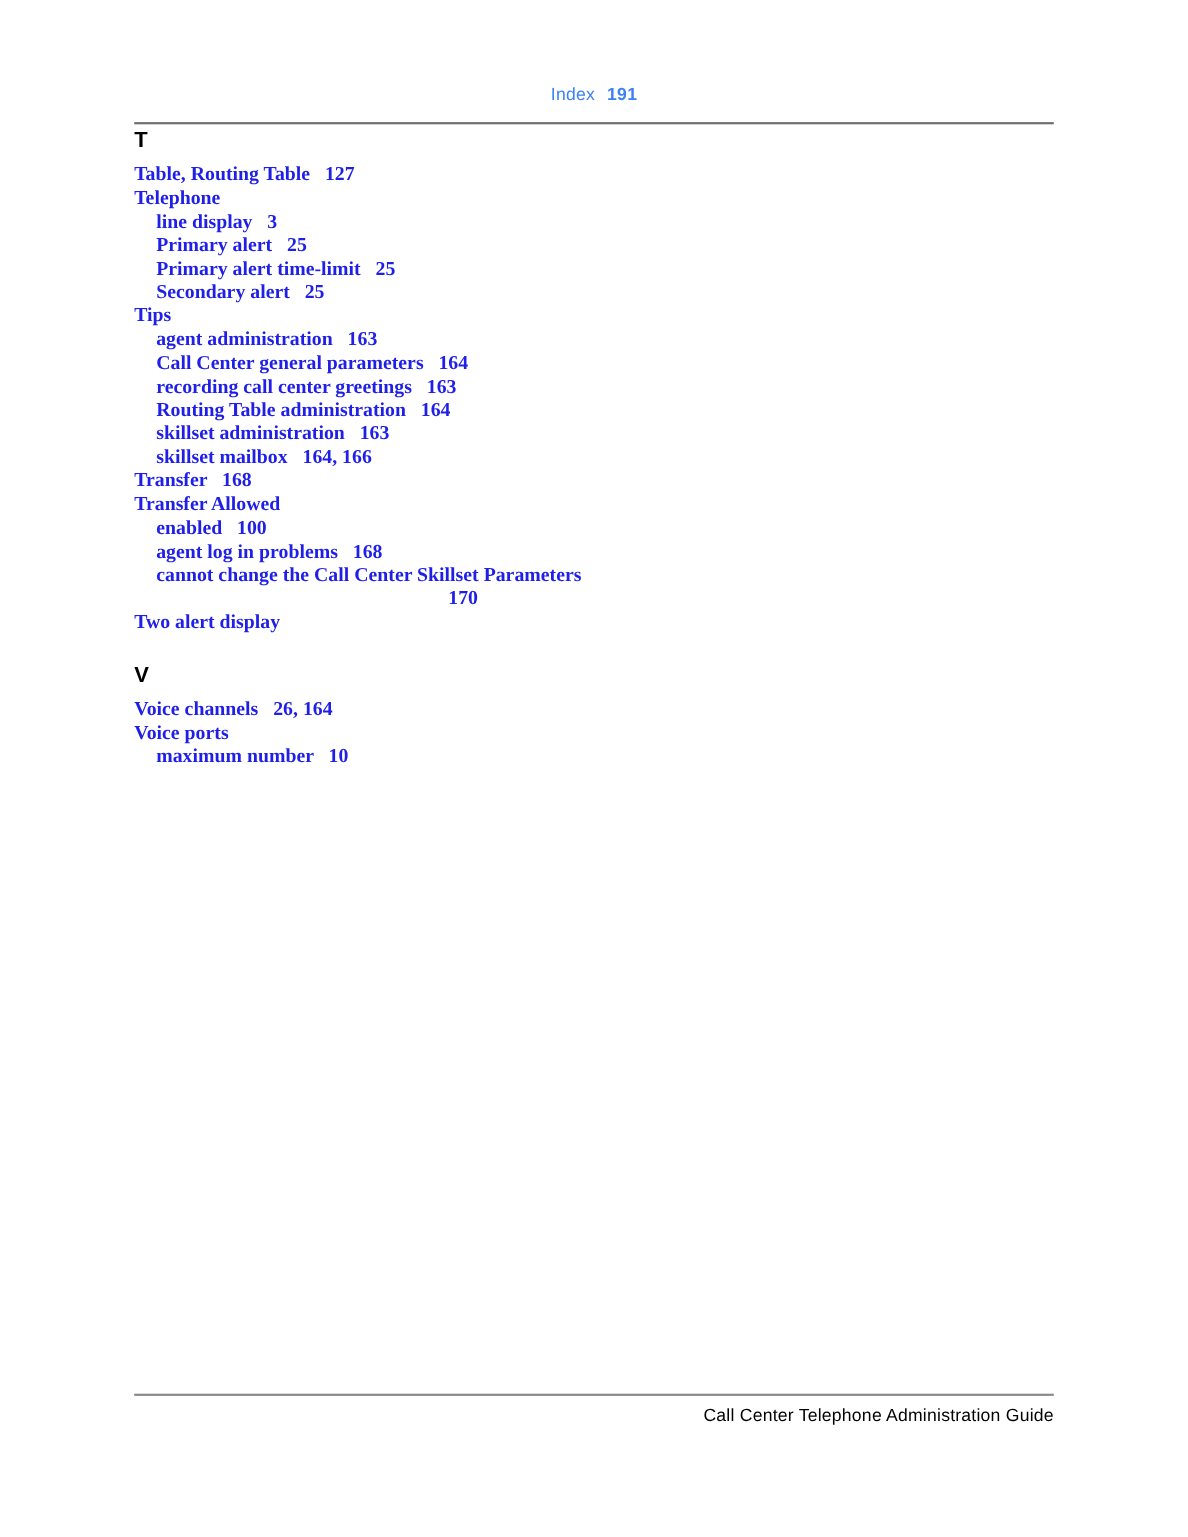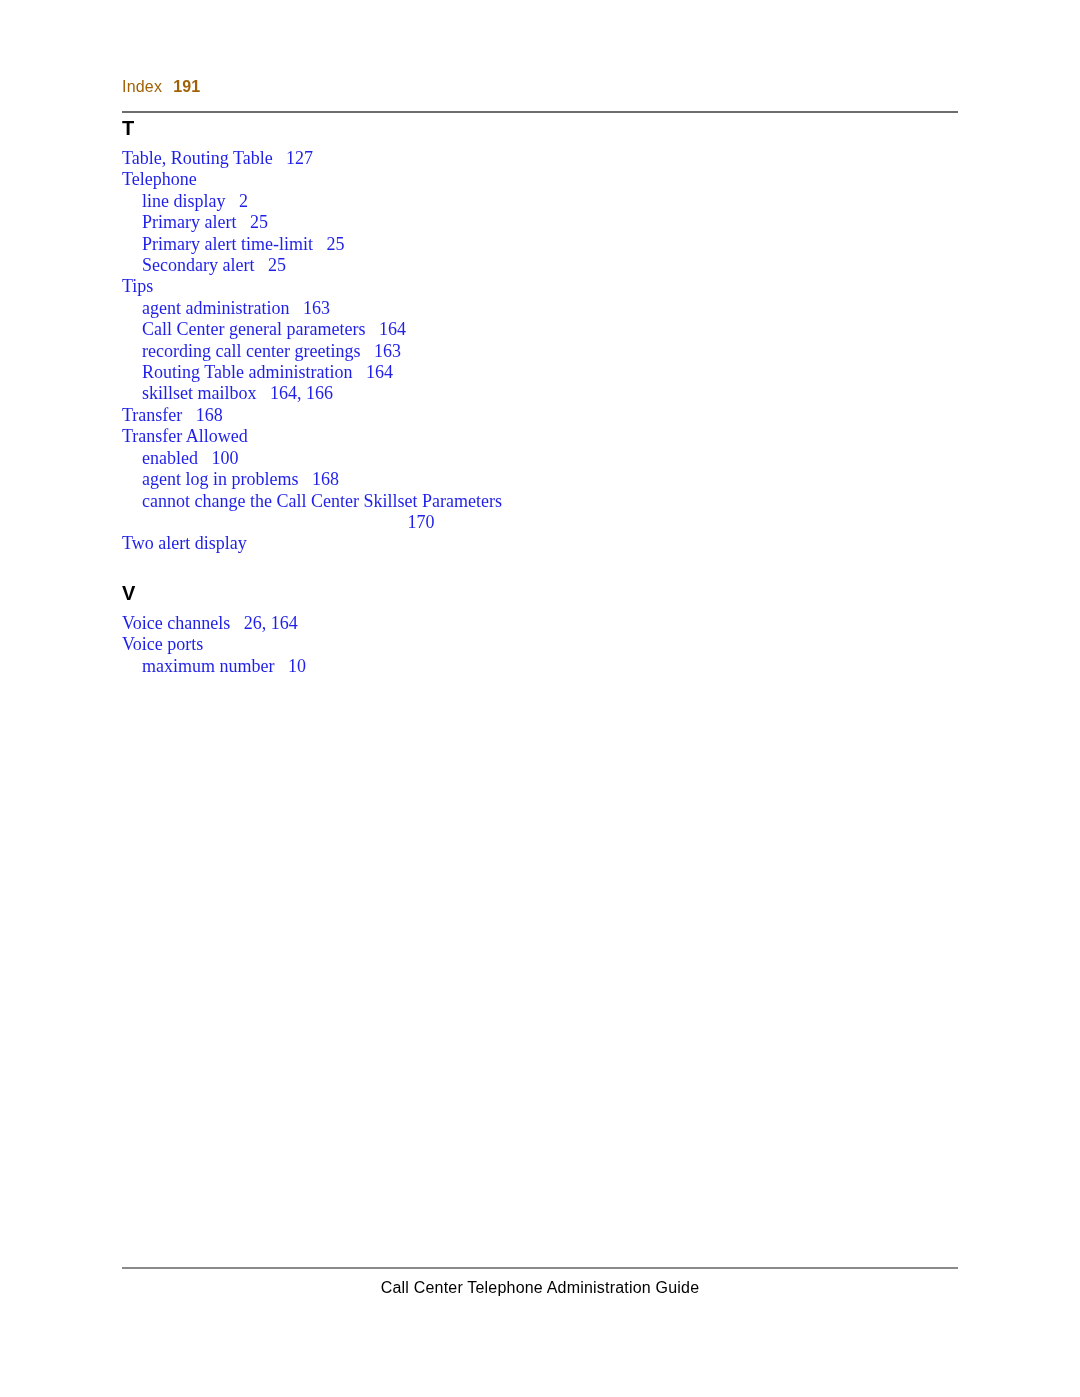--- a/index.html
+++ b/index.html
@@ -14,24 +14,24 @@
     background: #ffffff;
     overflow: hidden;
   }
 
   
   .header {
     position: absolute;
     left: 122px;
     top: 78px;
     width: 836px;
-    text-align: left;
+    text-align: center;
     font-family: "Liberation Sans", sans-serif;
     font-size: 16px;
-    color: #a16207;
+    color: #3b82f6;
     letter-spacing: 0.2px;
   }
   .header .hdr-label {
     font-weight: 400;
   }
   .header .hdr-page {
     font-weight: 700;
     margin-left: 11px;
   }
   .rule-top {
@@ -68,20 +68,21 @@
   }
 
   .entry {
     font-family: "Liberation Serif", serif;
     font-size: 18px;
     color: #1f1fe8;
     line-height: 1.19;
     margin: 0;
     padding: 0;
     white-space: pre-wrap;
+    font-weight: bold;
   }
   .entry.level-1 {
     margin-left: 0px;
   }
   .entry.level-2 {
     margin-left: 20px;
   }
   .entry.level-3 {
     margin-left: 38px;
     text-align: center;
@@ -94,21 +95,21 @@
     top: 1267px;
     width: 836px;
     height: 2px;
     background: #8a8a8a;
   }
   .footer {
     position: absolute;
     left: 122px;
     top: 1279px;
     width: 836px;
-    text-align: center;
+    text-align: right;
     font-family: "Liberation Sans", sans-serif;
     font-size: 16px;
     color: #000000;
     letter-spacing: 0.2px;
   }
 </style>
 </head>
 <body>
 
 <div class="page">
@@ -117,29 +118,30 @@
     <span class="hdr-label">Index</span><span class="hdr-page">191</span>
   </div>
 
   <div class="rule-top"></div>
 
   <div class="index-body">
       <div class="section">
         <div class="section-letter">T</div>
         <div class="entry level-1">Table, Routing Table   127</div>
         <div class="entry level-1">Telephone</div>
-        <div class="entry level-2">line display   2</div>
+        <div class="entry level-2">line display   3</div>
         <div class="entry level-2">Primary alert   25</div>
         <div class="entry level-2">Primary alert time-limit   25</div>
         <div class="entry level-2">Secondary alert   25</div>
         <div class="entry level-1">Tips</div>
         <div class="entry level-2">agent administration   163</div>
         <div class="entry level-2">Call Center general parameters   164</div>
         <div class="entry level-2">recording call center greetings   163</div>
         <div class="entry level-2">Routing Table administration   164</div>
+        <div class="entry level-2">skillset administration   163</div>
         <div class="entry level-2">skillset mailbox   164, 166</div>
         <div class="entry level-1">Transfer   168</div>
         <div class="entry level-1">Transfer Allowed</div>
         <div class="entry level-2">enabled   100</div>
         <div class="entry level-2">agent log in problems   168</div>
         <div class="entry level-2">cannot change the Call Center Skillset Parameters</div>
         <div class="entry level-3">170</div>
         <div class="entry level-1">Two alert display</div>
       </div>
       <div class="section">

